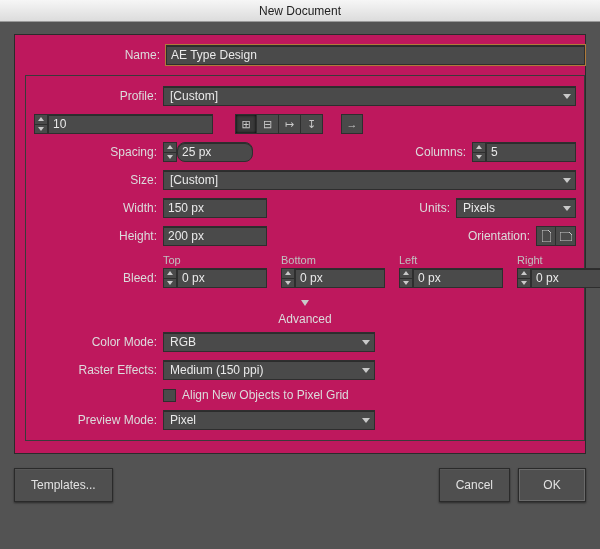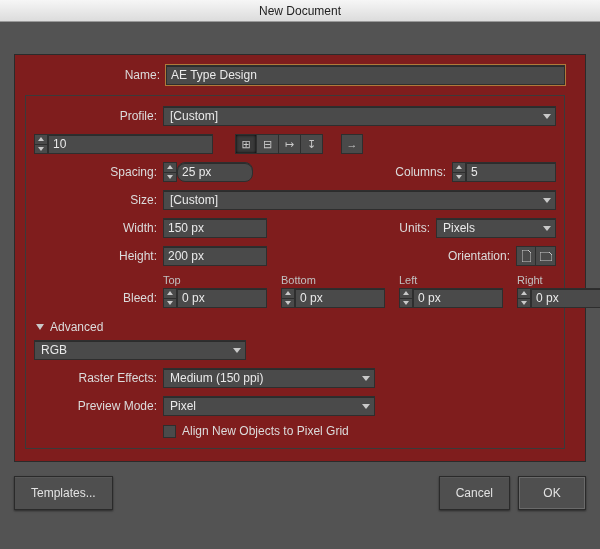--- a/index.html
+++ b/index.html
@@ -23,23 +23,22 @@
     border-bottom: 1px solid #999;
   }
   .dialog-body {
     padding: 12px 14px 14px 14px;
     display: flex;
     flex-direction: column;
     height: 527px;
   }
   .main-section {
     border: 1px solid #2b2b2b;
-    background: #7f1d1d;
-    padding: 10px 20px 12px 10px;
-    margin-top: 20px;
+    background: #be185d;
+    padding: 10px 0 12px 10px;
   }
   .sub-section {
     border: 1px solid #3a3a3a;
     margin-top: 10px;
     padding: 10px 8px 10px 8px;
   }
   .row {
     display: flex;
     align-items: center;
     gap: 6px;
@@ -125,20 +124,21 @@
   .iconrow .iconbtn { border-left:0; }
   .iconrow .iconbtn:first-child{ border-left:1px solid #2e2e2e; }
   .iconrow { display:flex; }
   .spacer { flex:1; }
   .bleed-col { display:flex; flex-direction:column; gap:2px; }
   .bleed-col .lbl { font-size:11px; color:#c0c0c0; }
   .advanced-header {
     display:flex;align-items:center;gap:6px;
     padding: 4px 2px 6px 2px;
     color:#dcdcdc;
+    flex-direction:column;
   }
   .tri-down {
     width:0;height:0;border-left:4px solid transparent;border-right:4px solid transparent;border-top:6px solid #c9c9c9;
   }
   .checkbox {
     width:13px;height:13px;background:#4a4a4a;border:1px solid #2e2e2e;display:inline-block;flex-shrink:0;
   }
   .bottom-row {
     display:flex;gap:8px;margin-top:14px;align-items:center;
   }
@@ -341,46 +341,47 @@
         <span style="width:8px"></span>
 
       </div>
 
       <div class="advanced-header">
         <span class="tri-down"></span>
         <span>Advanced</span>
       </div>
 
       <div class="row">
+        <span class="label" style="width:123px">Color Mode:</span>
         <div class="select med">
           <span>RGB</span>
           <span class="tri"></span>
         </div>
       </div>
 
       <div class="row">
         <span class="label" style="width:123px">Raster Effects:</span>
         <div class="select med">
           <span>Medium (150 ppi)</span>
           <span class="tri"></span>
         </div>
       </div>
 
       <div class="row">
+        <span class="label" style="width:123px"></span>
+        <span class="checkbox"></span>
+        <span>Align New Objects to Pixel Grid</span>
+      </div>
+
+      <div class="row">
         <span class="label" style="width:123px">Preview Mode:</span>
         <div class="select med">
           <span>Pixel</span>
           <span class="tri"></span>
         </div>
-      </div>
-
-      <div class="row">
-        <span class="label" style="width:123px"></span>
-        <span class="checkbox"></span>
-        <span>Align New Objects to Pixel Grid</span>
       </div>
 
     </div>
   </div>
 
   <div class="bottom-row">
     <div class="btn">Templates...</div>
     <span class="spacer"></span>
     <div class="btn">Cancel</div>
     <div class="btn primary">OK</div>

